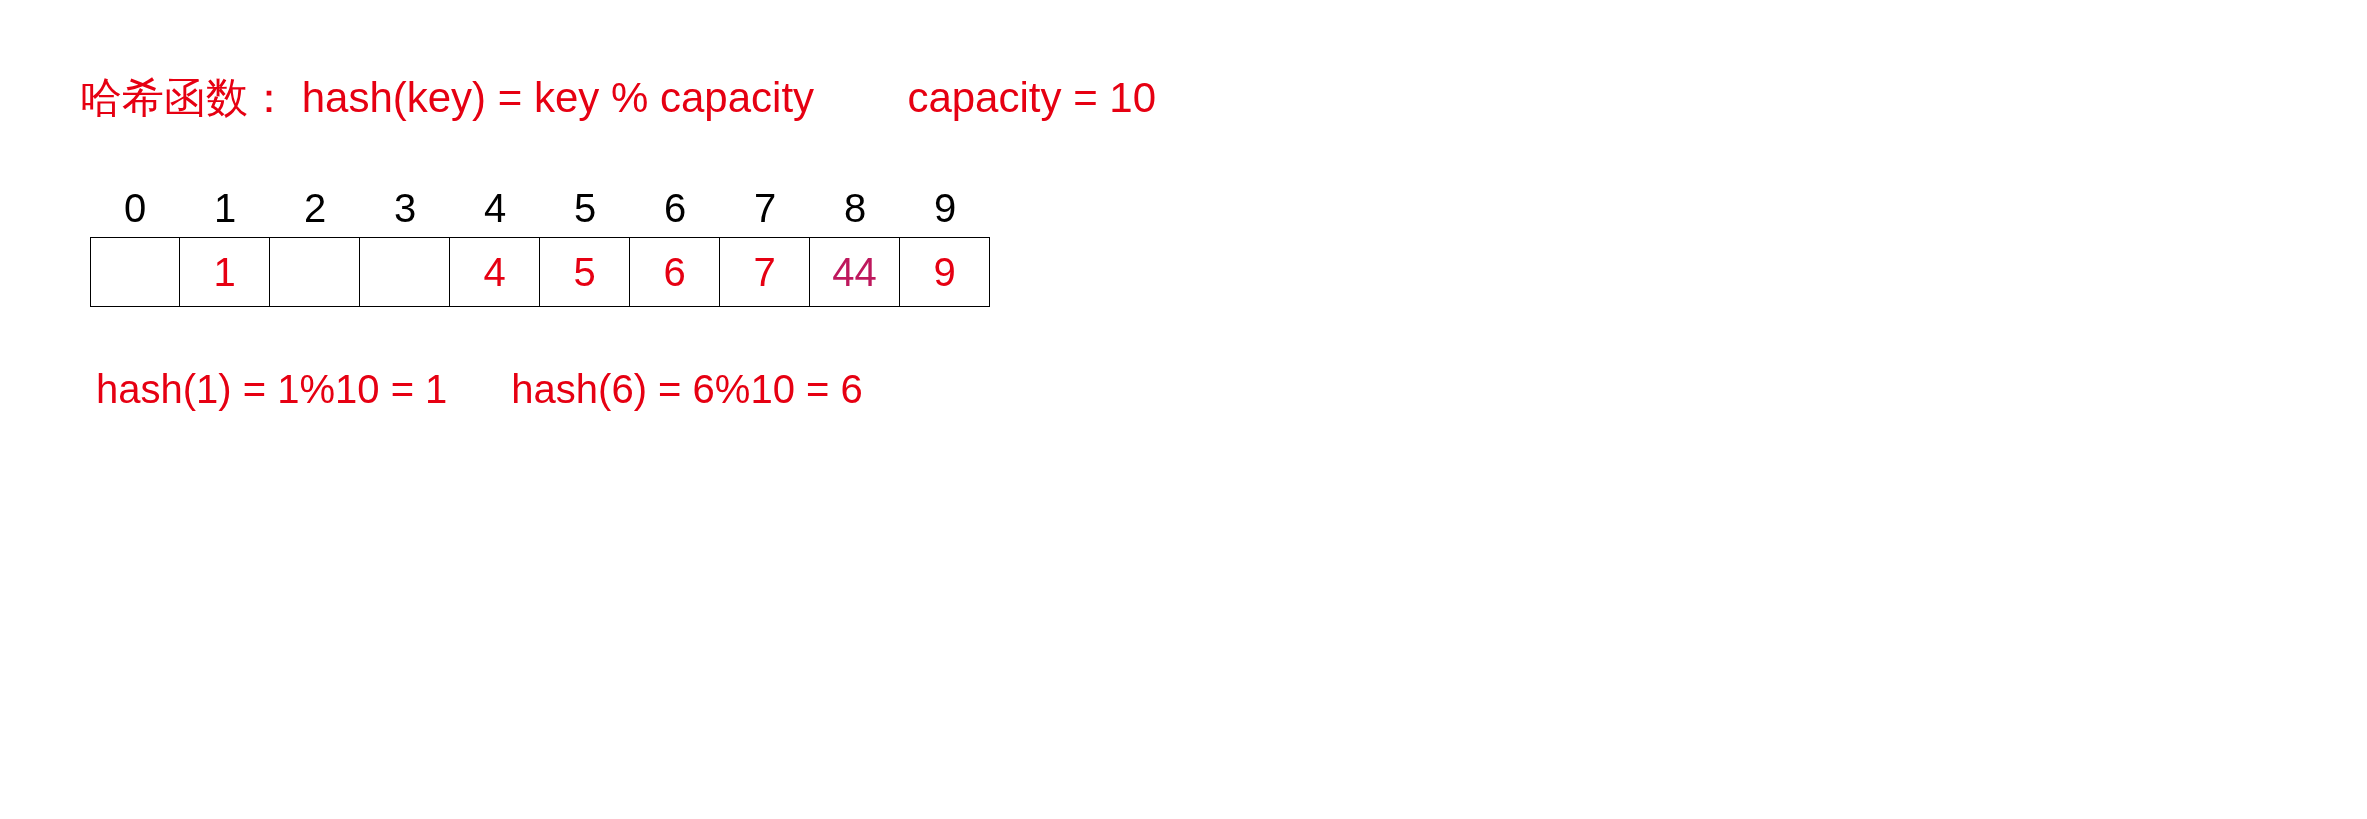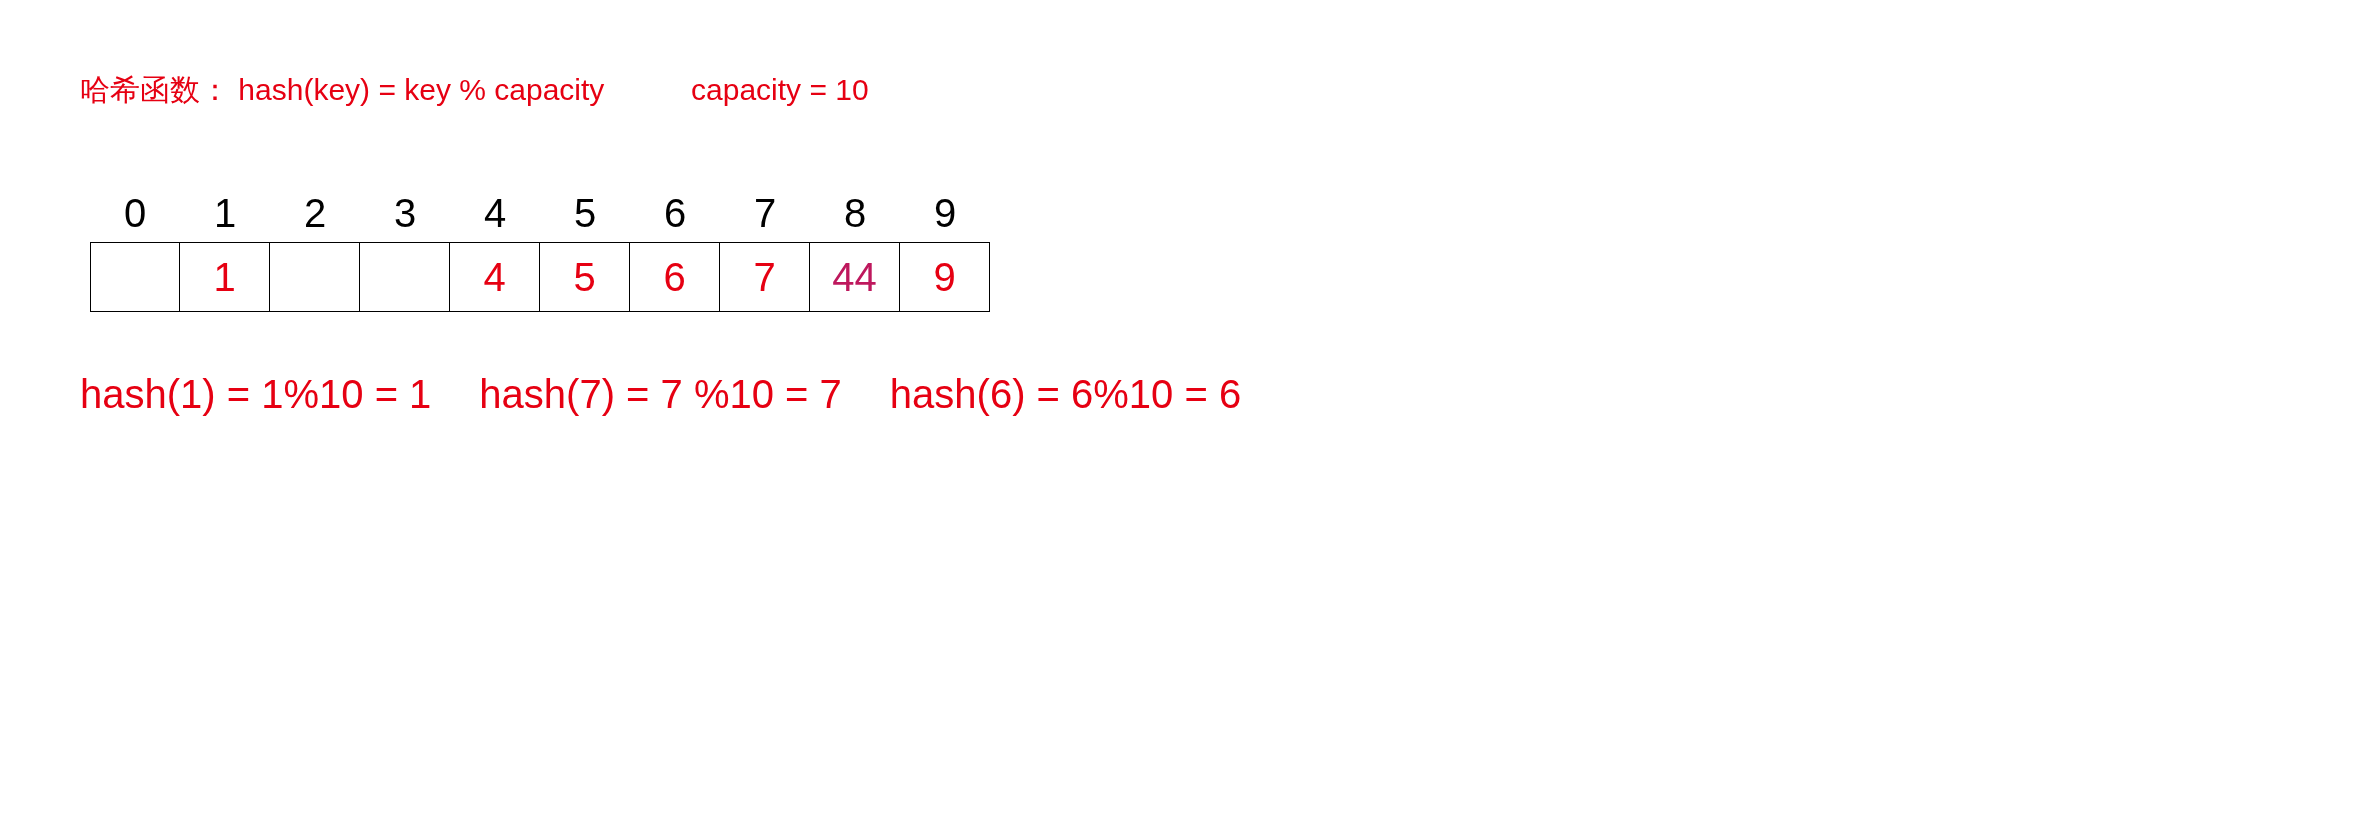--- a/index.html
+++ b/index.html
@@ -8,22 +8,22 @@
     padding: 70px 80px;
     background: #ffffff;
     font-family: "Microsoft YaHei", "PingFang SC", Arial, sans-serif;
     font-size: 40px;
   }
   .red { color: #e60012; }
   .blue { color: #be185d; }
 
   .header {
     color: #e60012;
-    margin-bottom: 80px;
-    font-size: 30px;
+    margin-bottom: 60px;
+    font-size: 42px;
   }
   .header .gap { display:inline-block; width: 70px; }
 
   .table-wrap {
     margin-left: 10px;
     margin-bottom: 60px;
   }
   .indices {
     display: flex;
   }
@@ -52,21 +52,21 @@
 
   .calcs {
     color: #e60012;
     font-size: 40px;
   }
   .calcs .row {
     display: flex;
     gap: 48px;
     margin-bottom: 18px;
   }
-  .calcs .col { white-space: nowrap; }
+  .calcs .col { white-space: nowrap; margin-left: 16px; }
 </style>
 </head>
 <body>
 
 <div class="header">
   <span>哈希函数：</span>
   <span>hash(key) = key % capacity</span>
   <span class="gap"></span>
   <span>capacity = 10</span>
 </div>
@@ -94,16 +94,15 @@
     <div class="red">6</div>
     <div class="red">7</div>
     <div class="blue">44</div>
     <div class="red">9</div>
   </div>
 </div>
 
 <div class="calcs">
   <div class="row">
     <span class="col">hash(1) = 1%10 = 1</span>
-    <span class="col">hash(7) = 7 %10 = 7</span>
     <span class="col">hash(6) = 6%10 = 6</span>
   </div>
 </div>
 
 </body></html>

